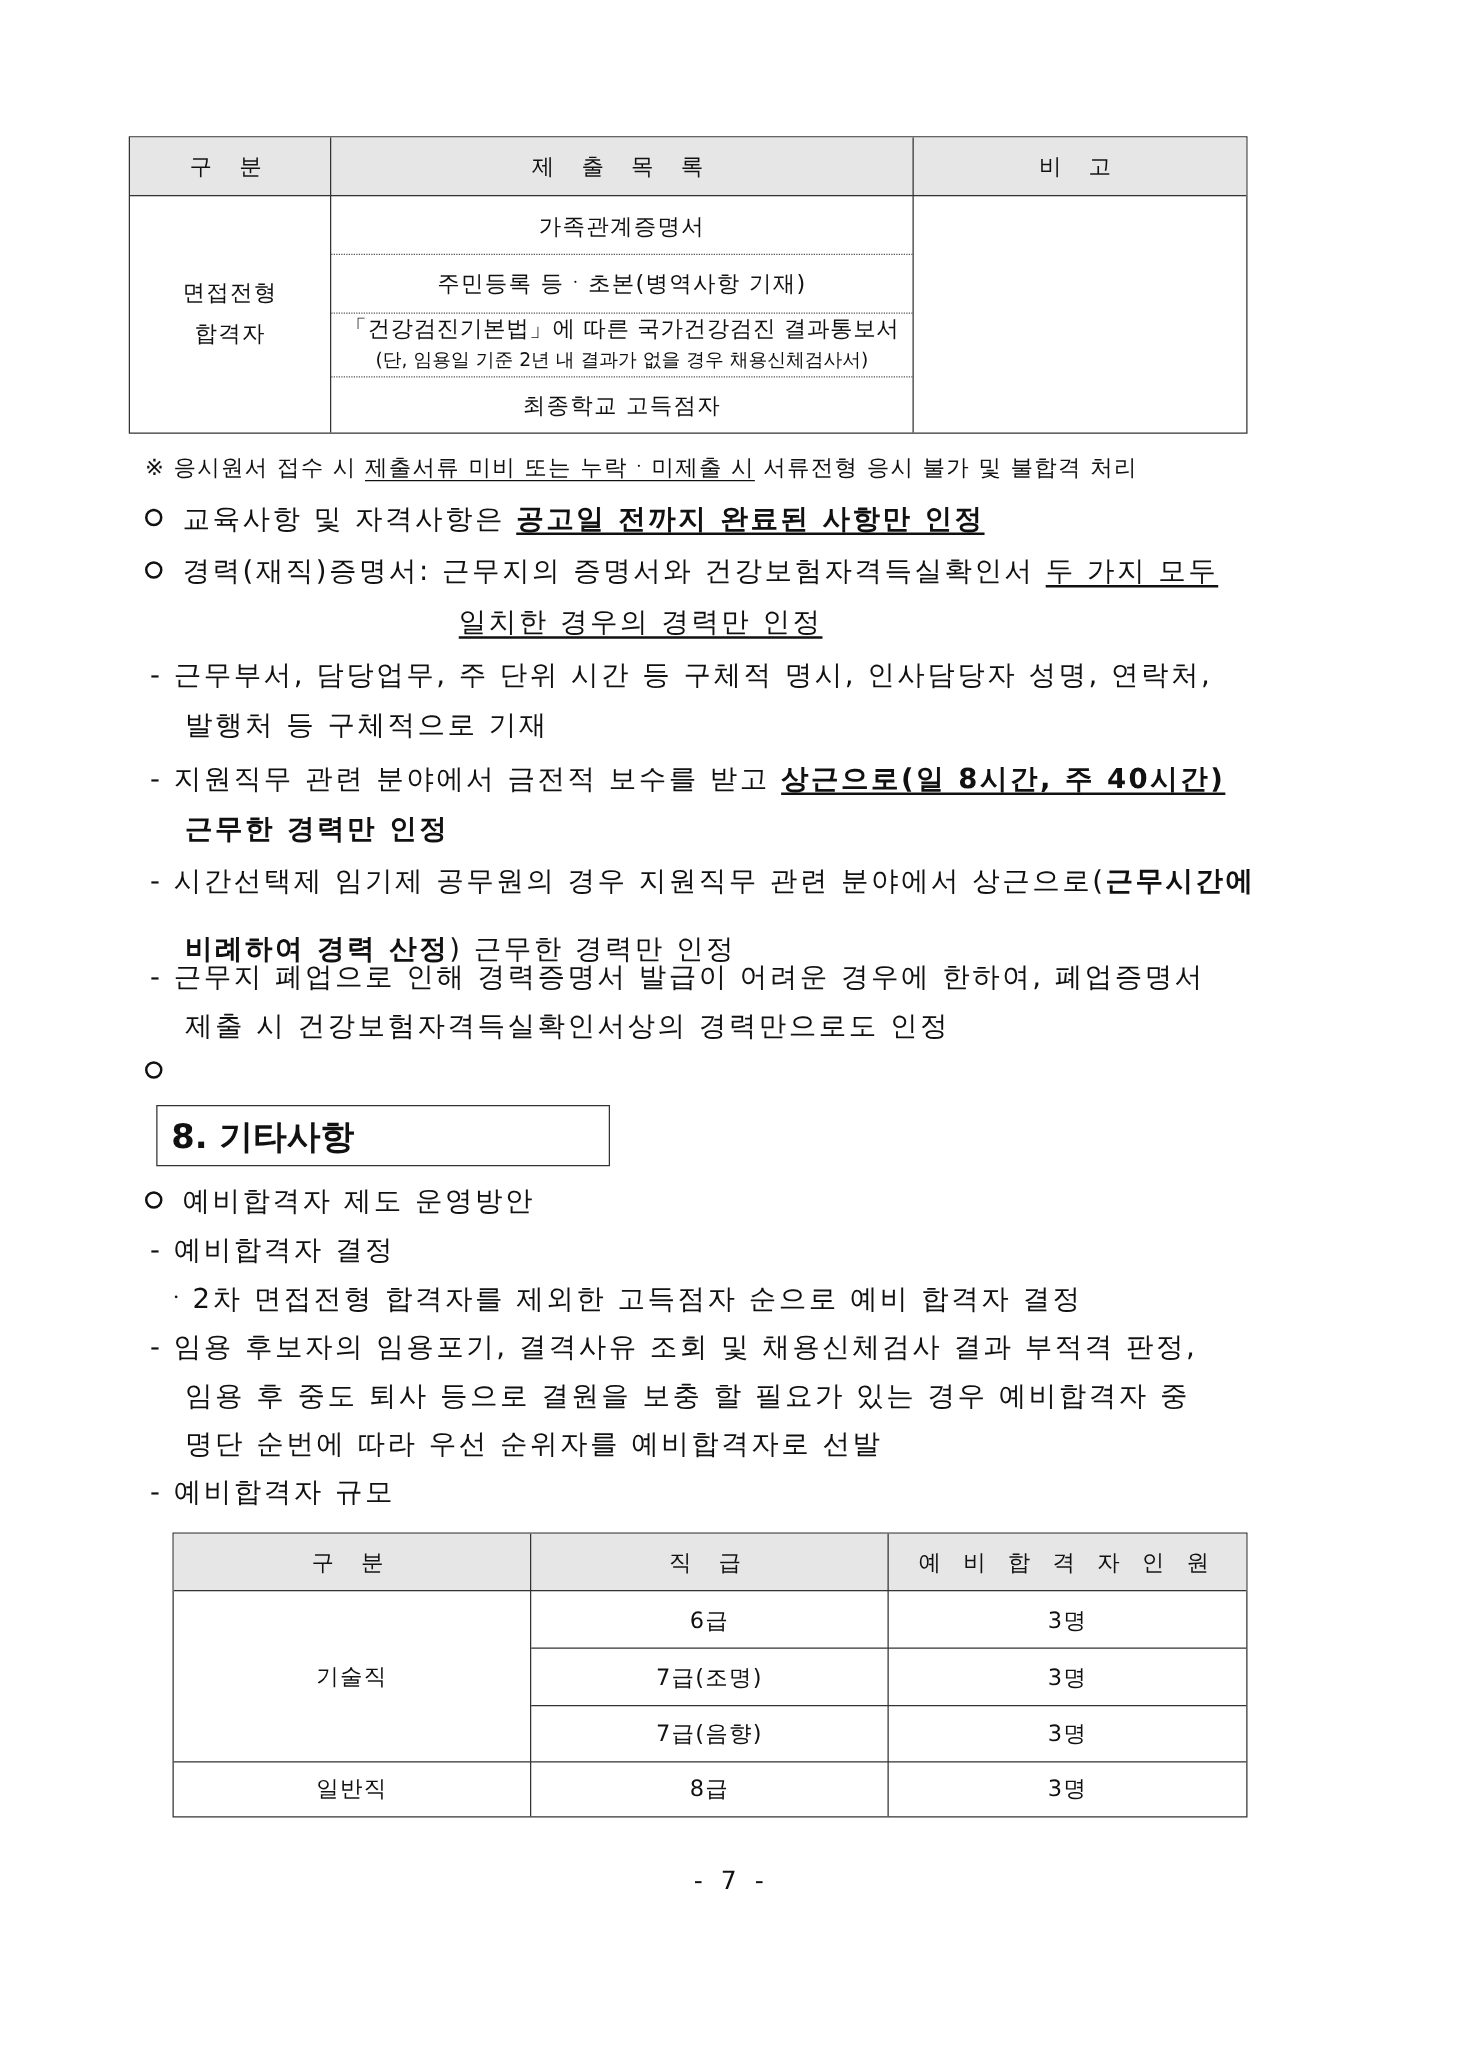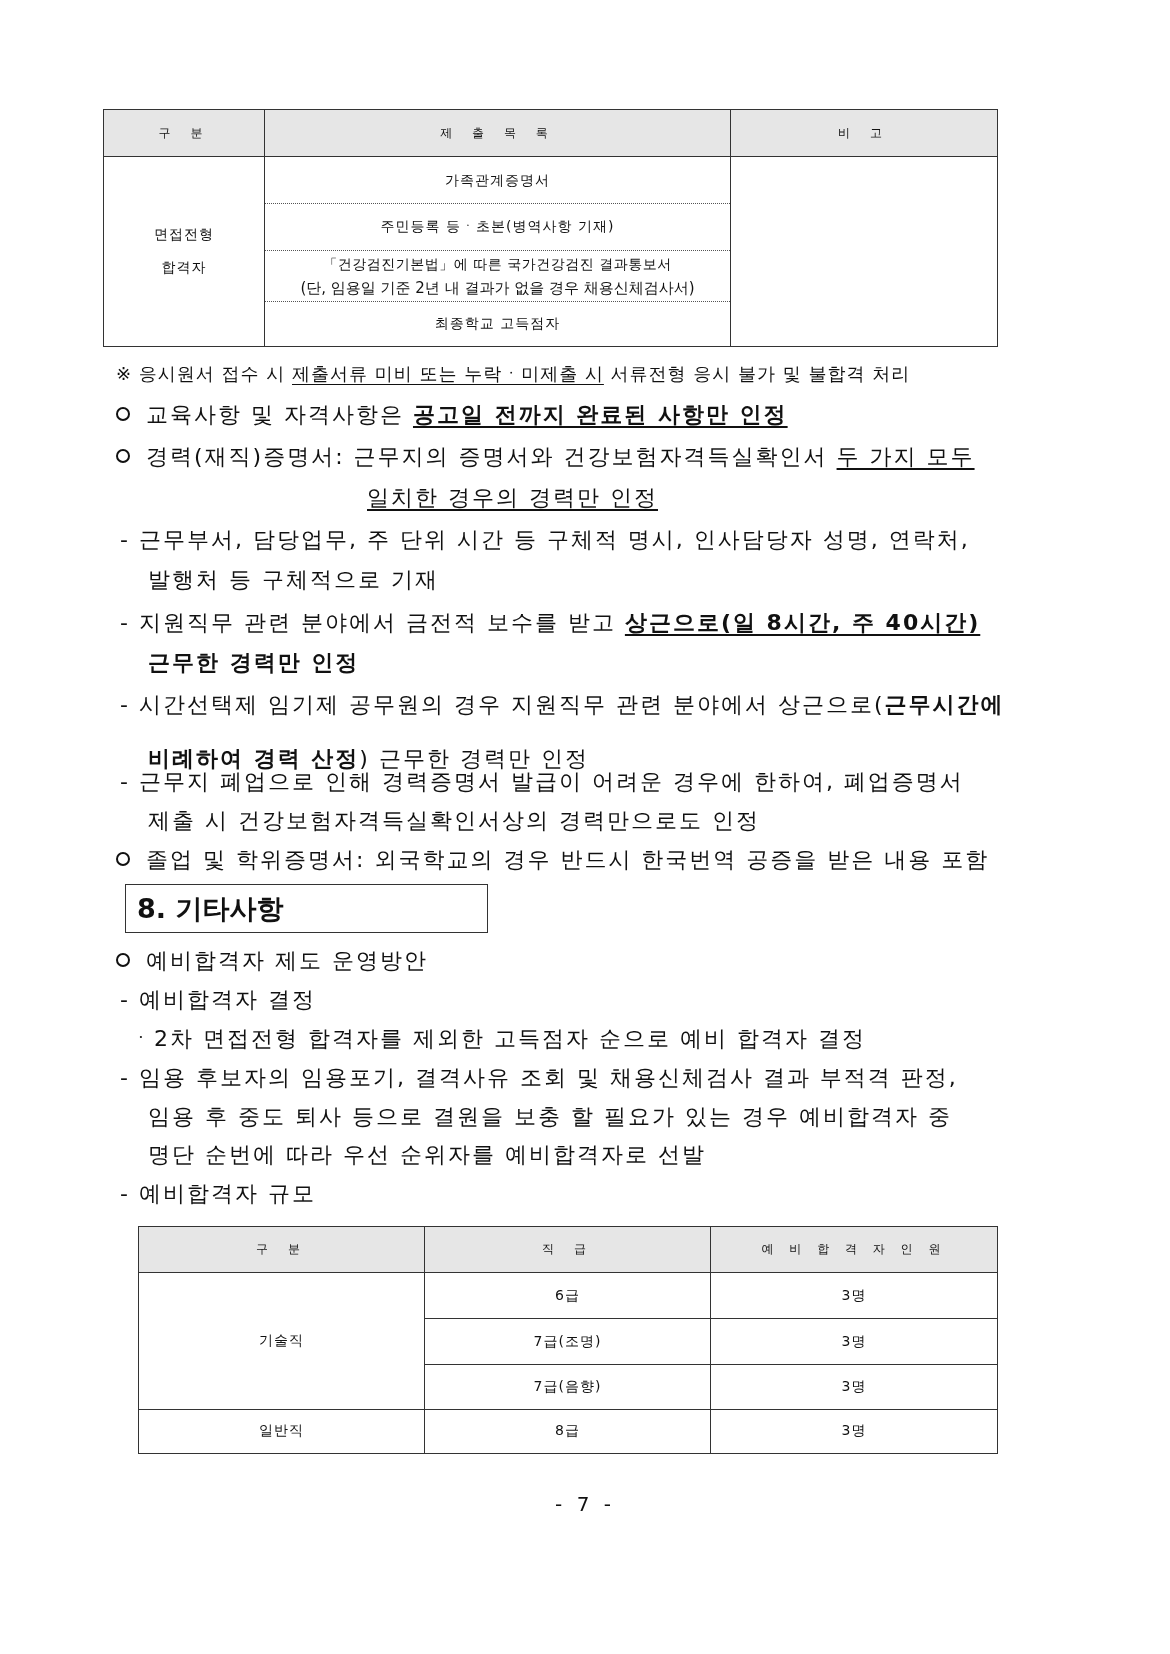--- a/index.html
+++ b/index.html
@@ -17,22 +17,22 @@
     .t1 .hdr {
       position: absolute; left: 0; top: 0; right: 0; height: 47px;
       background: #e6e6e6; border-bottom: 1px solid #333; box-sizing: border-box;
     }
     .cell {
       position: absolute; display: flex; align-items: center; justify-content: center;
       text-align: center; box-sizing: border-box;
     }
     .vline { position: absolute; top: 0; bottom: 0; width: 0; border-left: 1px solid #333; }
     .dotline { position: absolute; height: 0; border-top: 1px dotted #555; }
-    .hdr-text { font-size: 12px; letter-spacing: 8px; }
-    .body-text { font-size: 14px; letter-spacing: 1px; }
+    .hdr-text { font-size: 18px; letter-spacing: 8px; }
+    .body-text { font-size: 18px; letter-spacing: 1px; }
     .small-text { font-size: 15px; letter-spacing: 0px; }
 
     
     .line { position: absolute; font-size: 22px; letter-spacing: 2px; white-space: nowrap; }
     .line.note { font-size: 18px; letter-spacing: 1px; }
     .u { text-decoration: underline; text-underline-offset: 4px; }
     .b { font-weight: bold; }
     .bullet-o { display: inline-block; width: 14px; height: 14px; border: 2px solid #111; border-radius: 50%; margin-right: 16px; vertical-align: 1px; box-sizing: border-box; }
 
     
@@ -112,21 +112,21 @@
   <span>- 시간선택제 임기제 공무원의 경우 지원직무 관련 분야에서 상근으로(</span><span class="b">근무시간에</span>
 </div>
 <div class="line" style="left:148px;top:744px;">
   <span class="b">비례하여 경력 산정</span><span>) 근무한 경력만 인정</span>
 </div>
 
 <div class="line" style="left:120px;top:767px;">- 근무지 폐업으로 인해 경력증명서 발급이 어려운 경우에 한하여, 폐업증명서</div>
 <div class="line" style="left:148px;top:806px;">제출 시 건강보험자격득실확인서상의 경력만으로도 인정</div>
 
 <div class="line" style="left:116px;top:845px;">
-  <span class="bullet-o"></span><span>졸업 및 학위증명서: 외국학교의 경우 반드시 한국번역 공증을 받은 내용 포함</span>
+  <span class="bullet-o"></span>
 </div>
 
 <div class="section-box">8. 기타사항</div>
 
 <div class="line" style="left:116px;top:946px;">
   <span class="bullet-o"></span><span>예비합격자 제도 운영방안</span>
 </div>
 <div class="line" style="left:120px;top:985px;">- 예비합격자 결정</div>
 <div class="line" style="left:130px;top:1024px;">ㆍ2차 면접전형 합격자를 제외한 고득점자 순으로 예비 합격자 결정</div>
 <div class="line" style="left:120px;top:1063px;">- 임용 후보자의 임용포기, 결격사유 조회 및 채용신체검사 결과 부적격 판정,</div>

